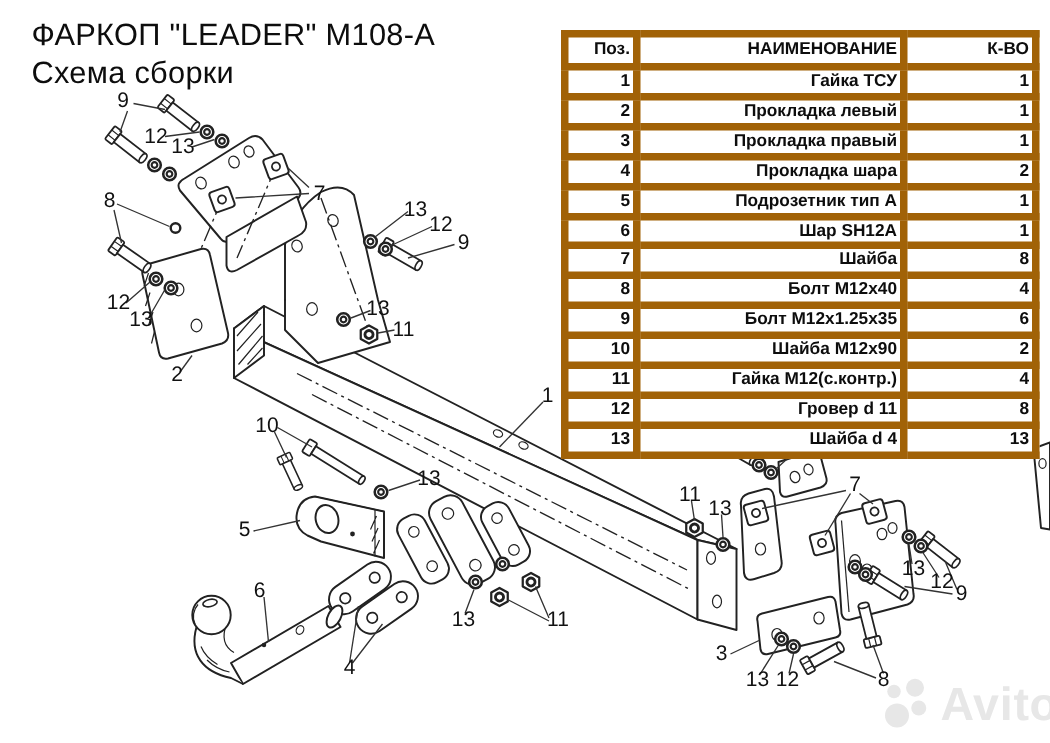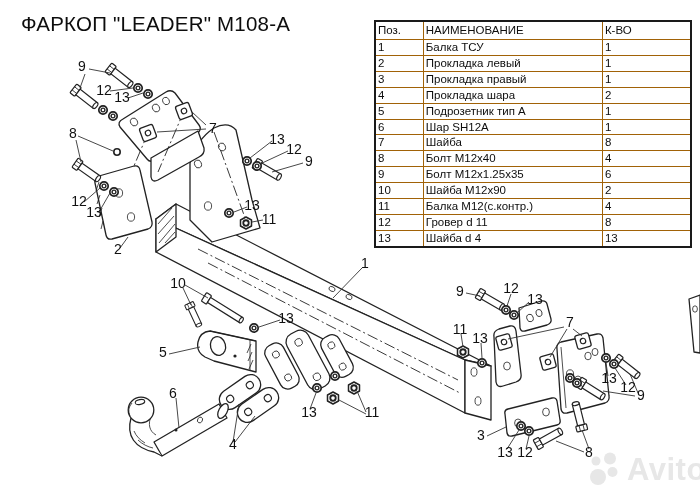--- a/index.html
+++ b/index.html
@@ -4,22 +4,22 @@
 <style>
   html,body{margin:0;padding:0;background:#fff;}
   .page{position:relative;width:700px;height:495px;background:#fff;overflow:hidden;
         font-family:"Liberation Sans",sans-serif;color:#111;}
   .title-block{position:absolute;left:21px;top:11px;line-height:25px;
                font-size:20.5px;color:#0d0d0d;letter-spacing:0.2px;}
   .diagram-svg{position:absolute;left:0;top:0;}
   table.parts{position:absolute;left:374px;top:20px;width:318px;
               border-collapse:collapse;table-layout:fixed;background:#fff;
               font-size:11.5px;color:#0d0d0d;}
-  table.parts td,table.parts th{border:1px solid #a16207;padding:0 2px;
-              text-align:left;font-weight:400;height:14.9px;line-height:14.9px;
+  table.parts td,table.parts th{border:5px solid #a16207;padding:0 2px;
+              text-align:right;font-weight:700;height:14.9px;line-height:14.9px;
               overflow:hidden;white-space:nowrap;}
   table.parts{border:2px solid #1a1a1a;}
   table.parts .hdr th{height:17px;line-height:17px;}
   .col-pos{width:48px;} .col-name{width:178px;} .col-qty{width:88px;}
   .watermark{position:absolute;left:588px;top:452px;display:flex;
              align-items:center;gap:5px;}
   .watermark .wm-text{font-size:31px;font-weight:700;color:#e7e7e7;
              letter-spacing:0.5px;font-family:"Liberation Sans",sans-serif;}
   
   .pl{fill:#fff;stroke:#222;stroke-width:1.3;stroke-linejoin:round;}
@@ -282,39 +282,40 @@
       <text class="lbl" x="641" y="400">9</text>
       <text class="lbl" x="481" y="440">3</text>
       <text class="lbl" x="505" y="457">13</text>
       <text class="lbl" x="525" y="457">12</text>
       <text class="lbl" x="589" y="457">8</text>
     </g>
   </svg>
 
   <div class="title-block">
     <div>ФАРКОП "LEADER" M108-A</div>
+    <div>Схема сборки</div>
   </div>
 
   <table class="parts">
     <colgroup>
         <col class="col-pos">
         <col class="col-name">
         <col class="col-qty">
       </colgroup>
     <thead>
       <tr class="hdr">
         <th>Поз.</th>
         <th>НАИМЕНОВАНИЕ</th>
         <th>К-ВО</th>
       </tr>
     </thead>
     <tbody>
       <tr>
         <td>1</td>
-        <td>Балка ТСУ</td>
+        <td>Гайка ТСУ</td>
         <td>1</td>
       </tr>
       <tr>
         <td>2</td>
         <td>Прокладка левый</td>
         <td>1</td>
       </tr>
       <tr>
         <td>3</td>
         <td>Прокладка правый</td>
@@ -350,21 +351,21 @@
         <td>Болт М12х1.25х35</td>
         <td>6</td>
       </tr>
       <tr>
         <td>10</td>
         <td>Шайба М12х90</td>
         <td>2</td>
       </tr>
       <tr>
         <td>11</td>
-        <td>Балка М12(с.контр.)</td>
+        <td>Гайка М12(с.контр.)</td>
         <td>4</td>
       </tr>
       <tr>
         <td>12</td>
         <td>Гровер d 11</td>
         <td>8</td>
       </tr>
       <tr>
         <td>13</td>
         <td>Шайба d 4</td>

